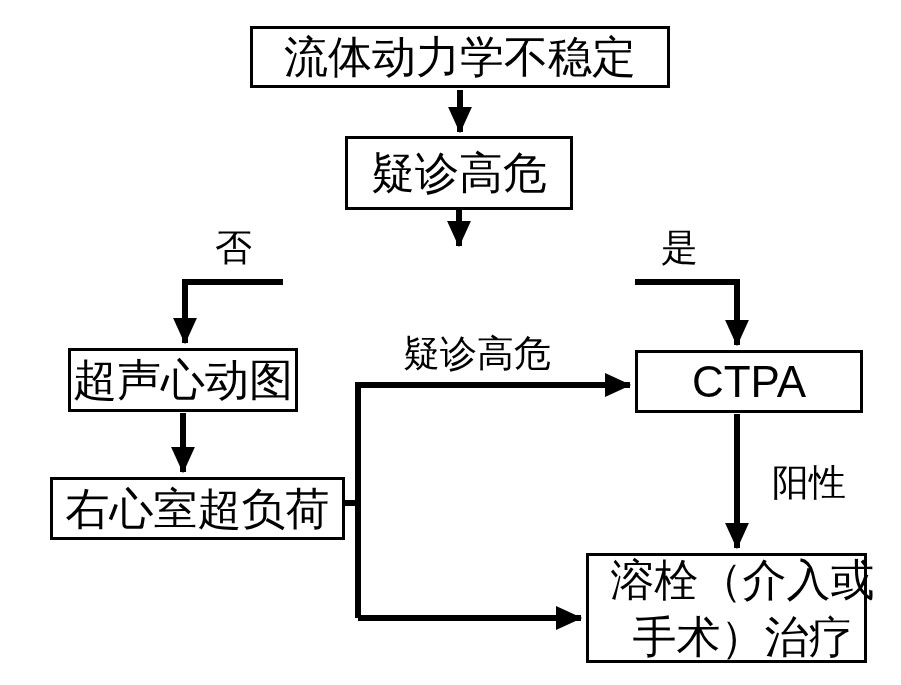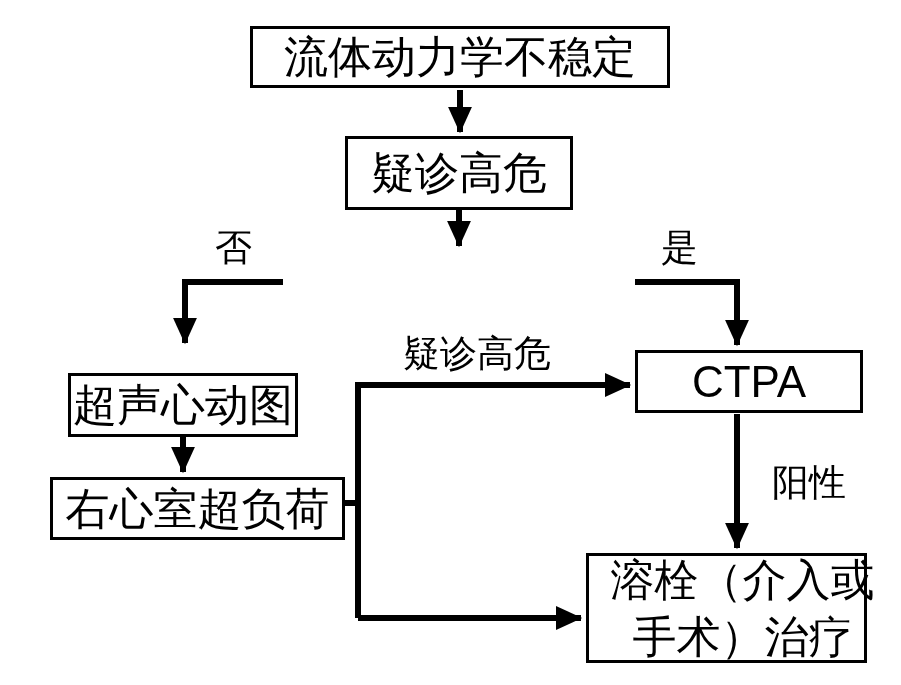--- a/index.html
+++ b/index.html
@@ -39,21 +39,21 @@
     align-items: center;
     justify-content: center;
     text-align: center;
     font-size: 44px;
     line-height: 1.3;
     white-space: nowrap;
   }
   .node-hemodynamic   { left: 250px; top: 26px;  width: 420px; height: 62px; }
   .node-suspected     { left: 345px; top: 136px; width: 228px; height: 74px; }
   .node-ctpa-cond     { left: 283px; top: 250px; width: 352px; height: 65px; }
-  .node-echo          { left: 68px;  top: 348px; width: 230px; height: 64px; margin-top: 25px; }
+  .node-echo          { left: 68px;  top: 348px; width: 230px; height: 64px; }
   .node-rv            { left: 50px;  top: 477px; width: 295px; height: 63px; }
   .node-ctpa          { left: 635px; top: 350px; width: 228px; height: 63px; text-align: center; }
   .node-thrombolysis  { left: 586px; top: 553px; width: 281px; height: 110px; padding-left: 32px; }
   .edge-label {
     position: absolute;
     font-size: 37px;
     line-height: 1;
     white-space: nowrap;
   }
   .lbl-no         { left: 215px; top: 229px; }

